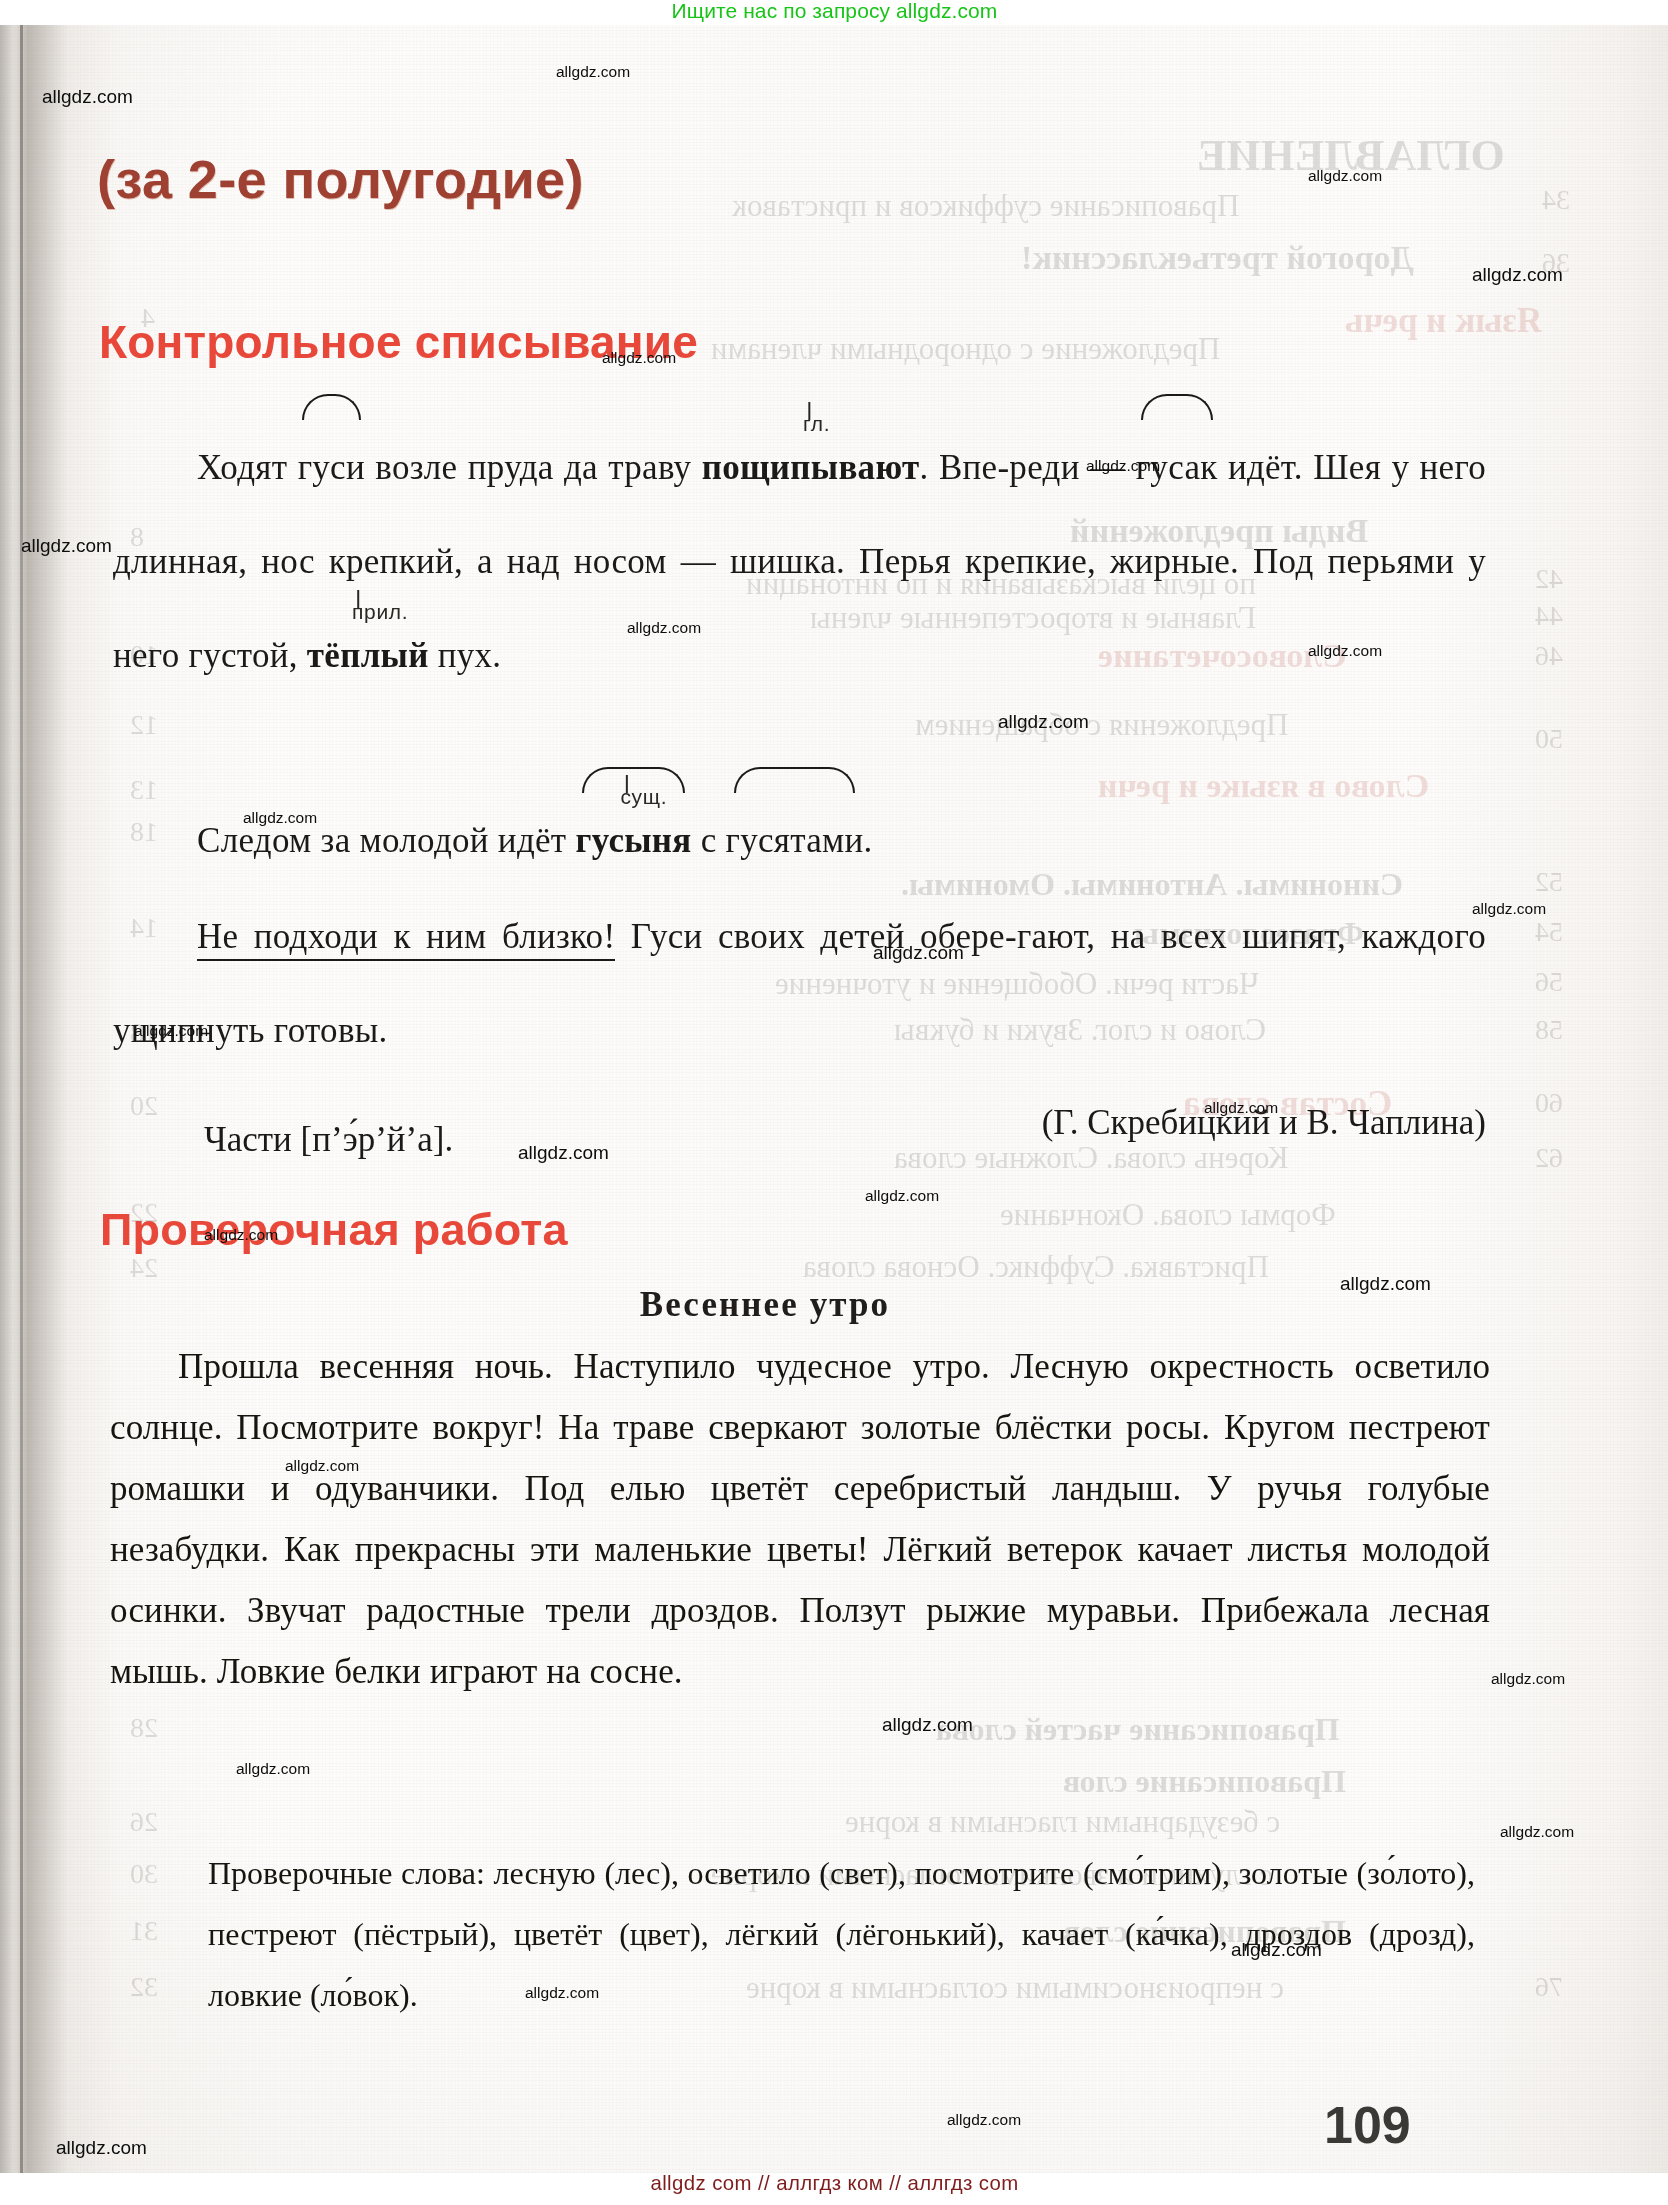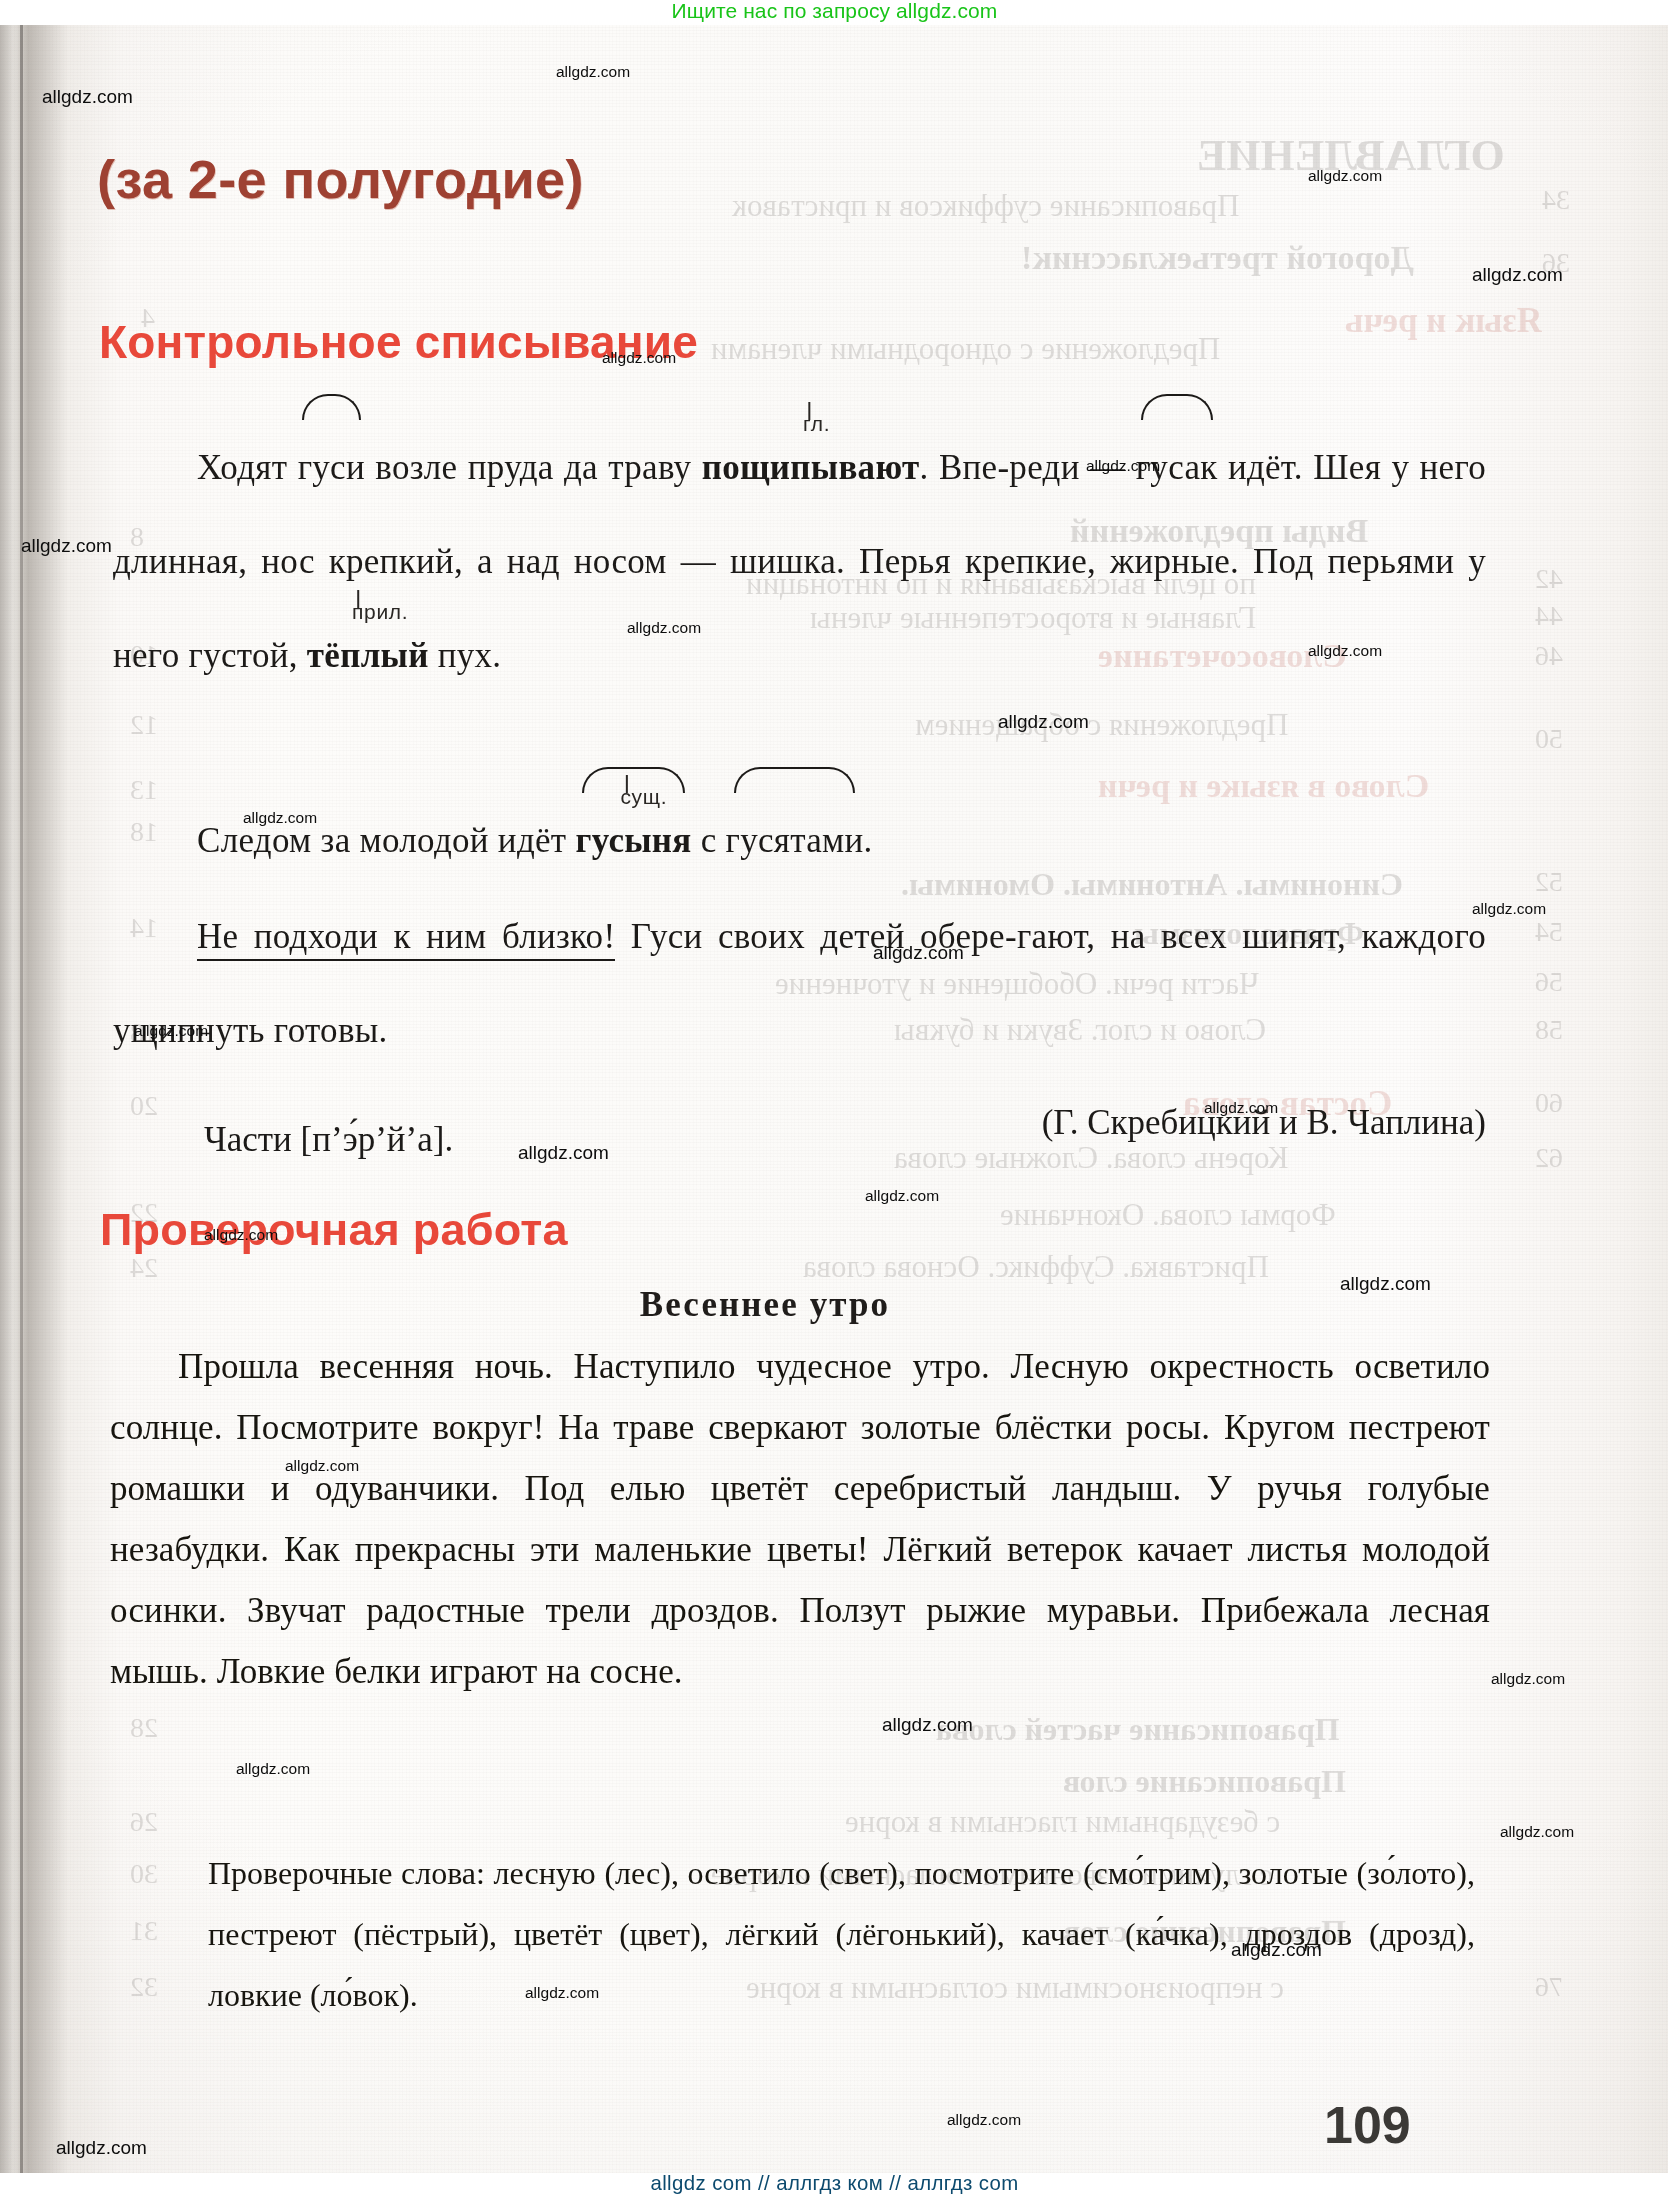--- a/index.html
+++ b/index.html
@@ -173,21 +173,21 @@
   .wm.sm{ font-size:15.5px; }
 
   
   #footer{
     position:absolute; left:0; top:2173px; width:1669px; height:32px;
     background:#ffffff; z-index:60;
   }
   #footer .ftext{
     position:absolute; left:0; top:-0.7px; width:1669px; text-align:center;
     font-family:"Liberation Sans", sans-serif;
-    font-size:20.4px; color:#0c4a6e; letter-spacing:0.4px;
+    font-size:20.4px; color:#7f1d1d; letter-spacing:0.4px;
   }
 </style>
 </head>
 <body>
 
 <div id="top-banner">
   <div class="bannertext">Ищите нас по запросу allgdz.com</div>
 </div>
 
 <div id="page-sheet">

